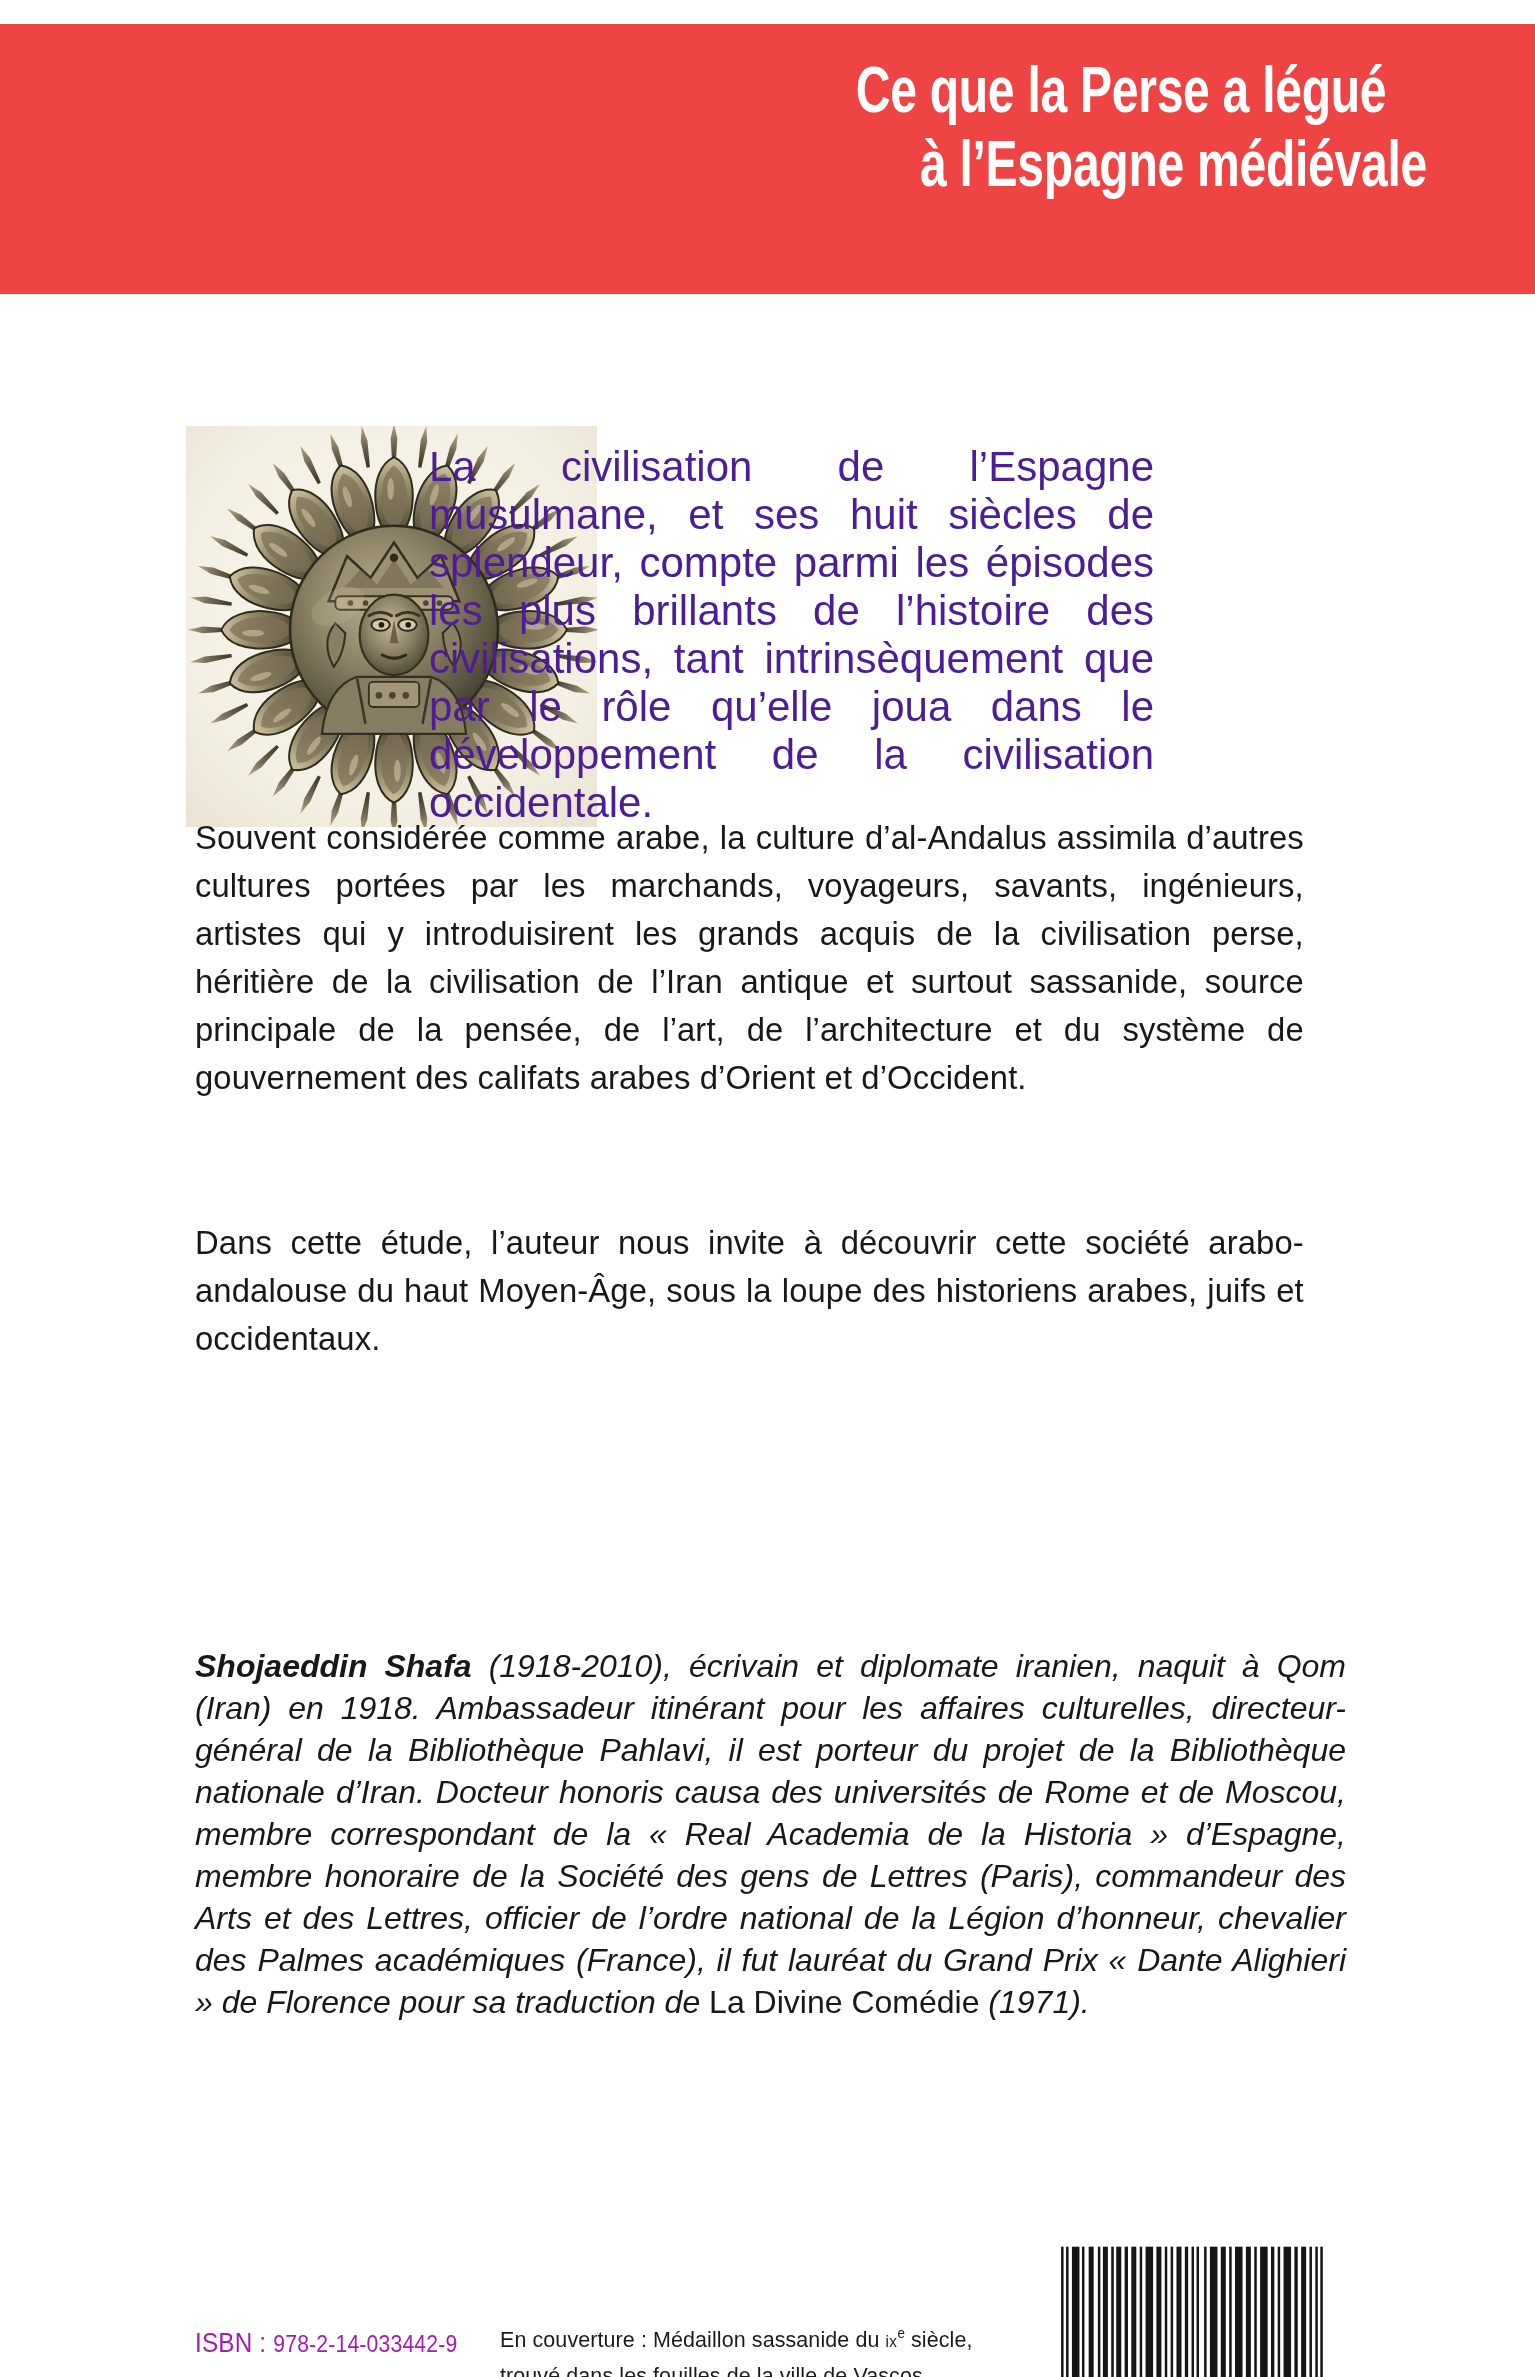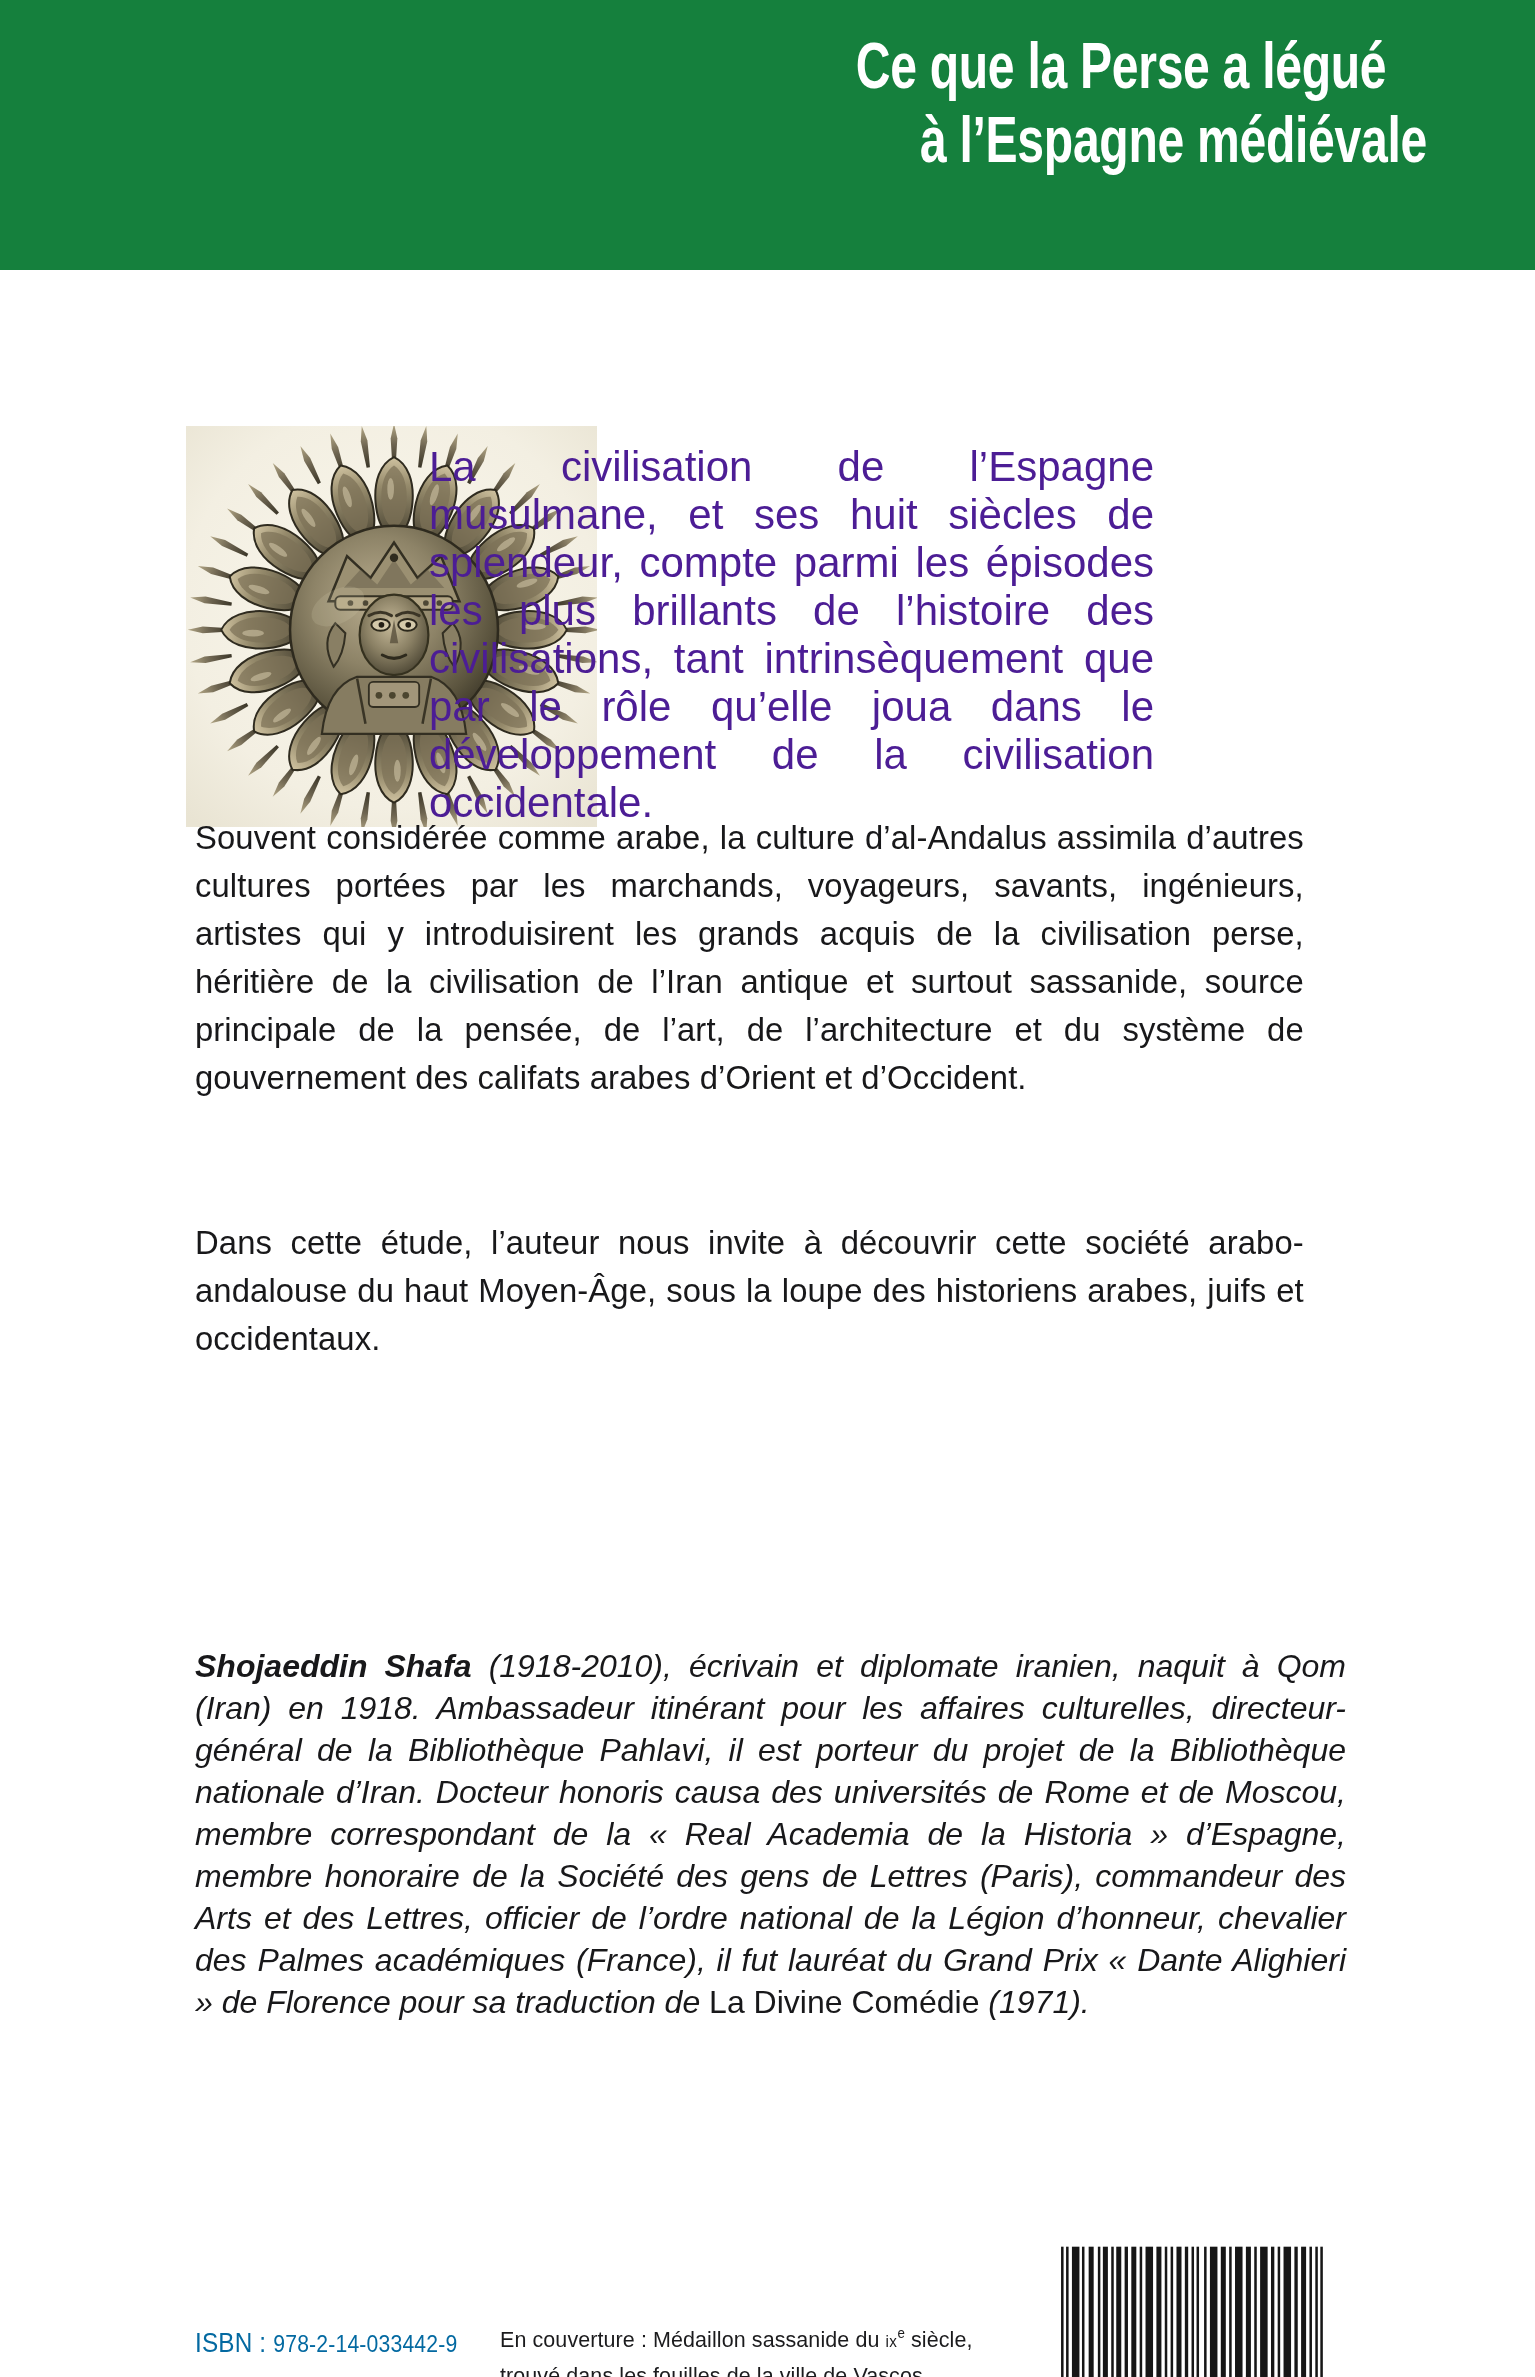--- a/index.html
+++ b/index.html
@@ -149,21 +149,21 @@
     top: 1996px;
     width: 1536px;
     height: 252px;
   }
   .footer-left {
     position: absolute;
     left: 195px;
     top: 62px;
     width: 277px;
     font-family: "Liberation Sans Narrow", "Liberation Sans", sans-serif;
-    color: #0369a1;
+    color: #a21caf;
   }
   .isbn {
     font-size: 23.5px;
     letter-spacing: 0.2px;
     white-space: nowrap;
     transform: scaleX(0.9);
     transform-origin: left center;
   }
   .isbn .isbn-label { font-size: 27px; }
 
@@ -191,21 +191,21 @@
     width: 314px;
     height: 184px;
   }
   .barcode-box svg { display: block; width: 100%; height: 100%; }
 </style>
 </head>
 <body>
 
 <div class="cover">
 
-  <div class="title-band" style="background: #15803d;">
+  <div class="title-band" style="background: #ef4444; margin-top: 24px;">
     <div class="title-inner">
       <span class="title-line l1">Ce que la Perse a légué</span>
       <span class="title-line l2">à l’Espagne médiévale</span>
     </div>
   </div>
 
   <div class="body-area">
 
     <div class="medallion" style="background: rgb(244, 241, 230);">
       <svg viewBox="0 0 490 478" xmlns="http://www.w3.org/2000/svg">

